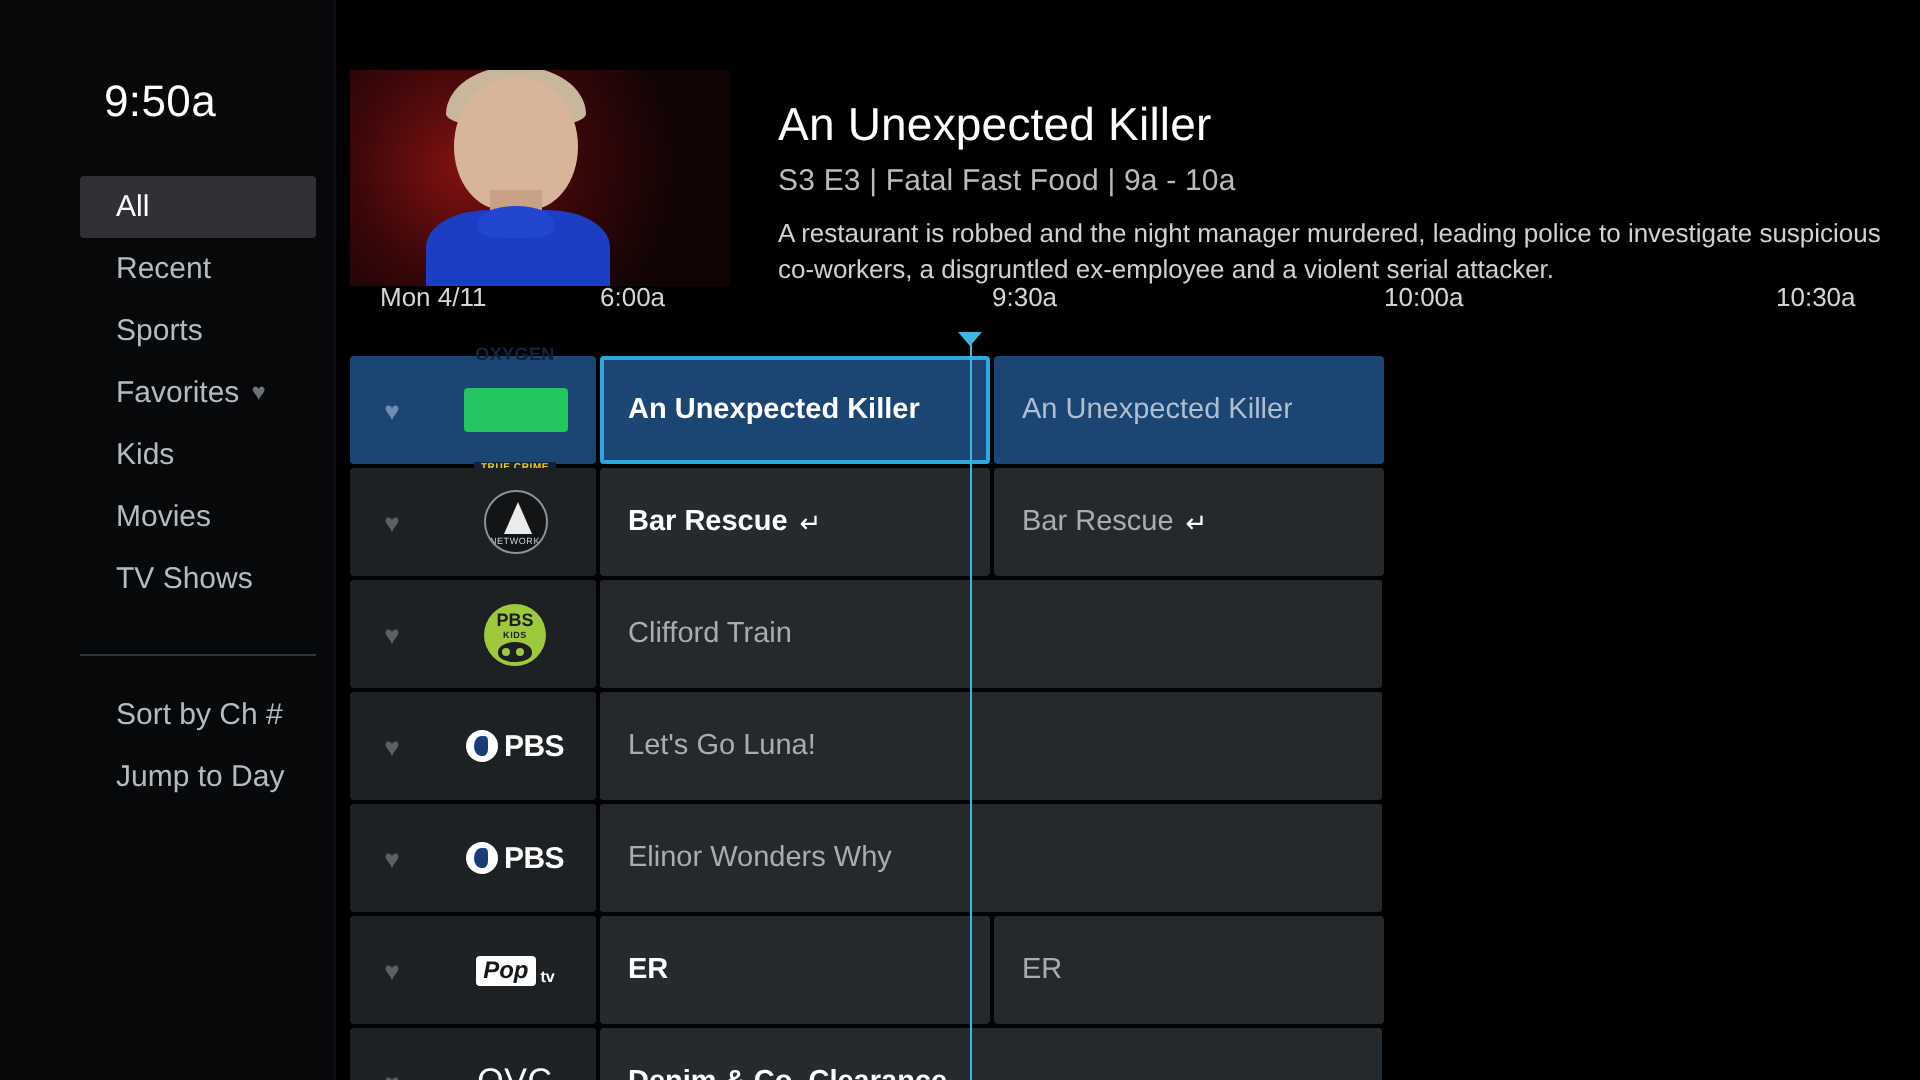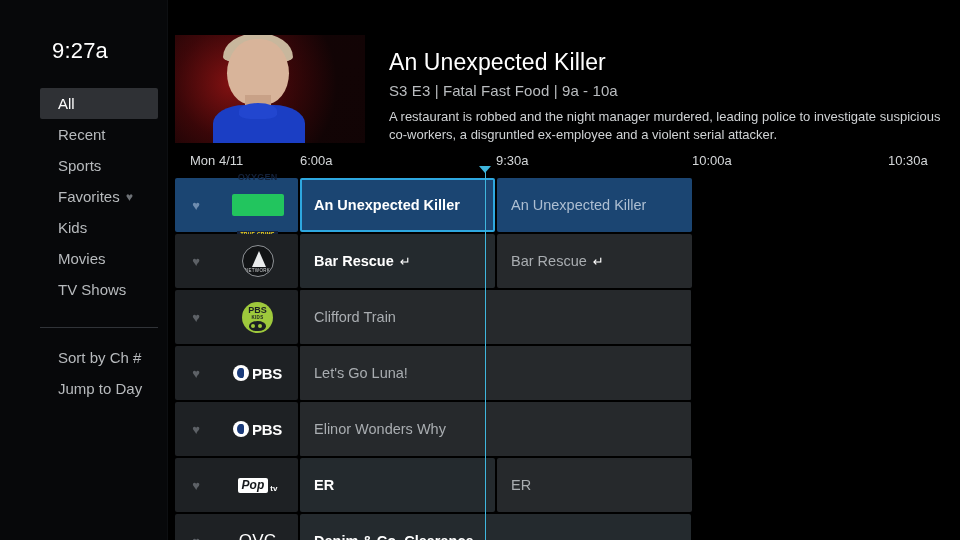--- a/index.html
+++ b/index.html
@@ -83,21 +83,21 @@
   #detail-meta {
     margin-top:6px; font-size:15px; color:#b9bcbf; letter-spacing:0.1px;
   }
   #detail-desc {
     margin-top:9px; font-size:13px; color:#cfd2d4; line-height:17.5px;
     width:562px;
   }
 
   
   #timehdr {
-    position:absolute; left:175px; top:150px; width:785px; height:26px;
+    position:absolute; left:175px; top:138px; width:785px; height:26px;
   }
   .time-lbl {
     position:absolute; top:3px; font-size:13px; color:#d4d7d9; white-space:nowrap;
   }
 
   
   #grid {
     position:absolute; left:175px; top:178px; width:785px; height:362px;
   }
   .row { position:absolute; left:0; width:785px; height:54px; }
@@ -209,21 +209,21 @@
   }
   .logo-poptv .tvtxt { font-size:8px; font-weight:bold; color:#ffffff; }
   .logo-qvc { font-size:17px; font-weight:400; color:#ffffff; letter-spacing:0.3px; }
 </style>
 </head>
 <body>
 
 <div id="app">
 
   <div id="sidebar">
-    <div id="clock">9:27a</div>
+    <div id="clock">9:50a</div>
     <div id="navlist">
         <div class="nav-item selected"><span>All</span></div>
         <div class="nav-item"><span>Recent</span></div>
         <div class="nav-item"><span>Sports</span></div>
         <div class="nav-item"><span>Favorites</span><span class="heart-inline">♥</span></div>
         <div class="nav-item"><span>Kids</span></div>
         <div class="nav-item"><span>Movies</span></div>
         <div class="nav-item"><span>TV Shows</span></div>
       </div>
     <div id="nav-divider"></div>

